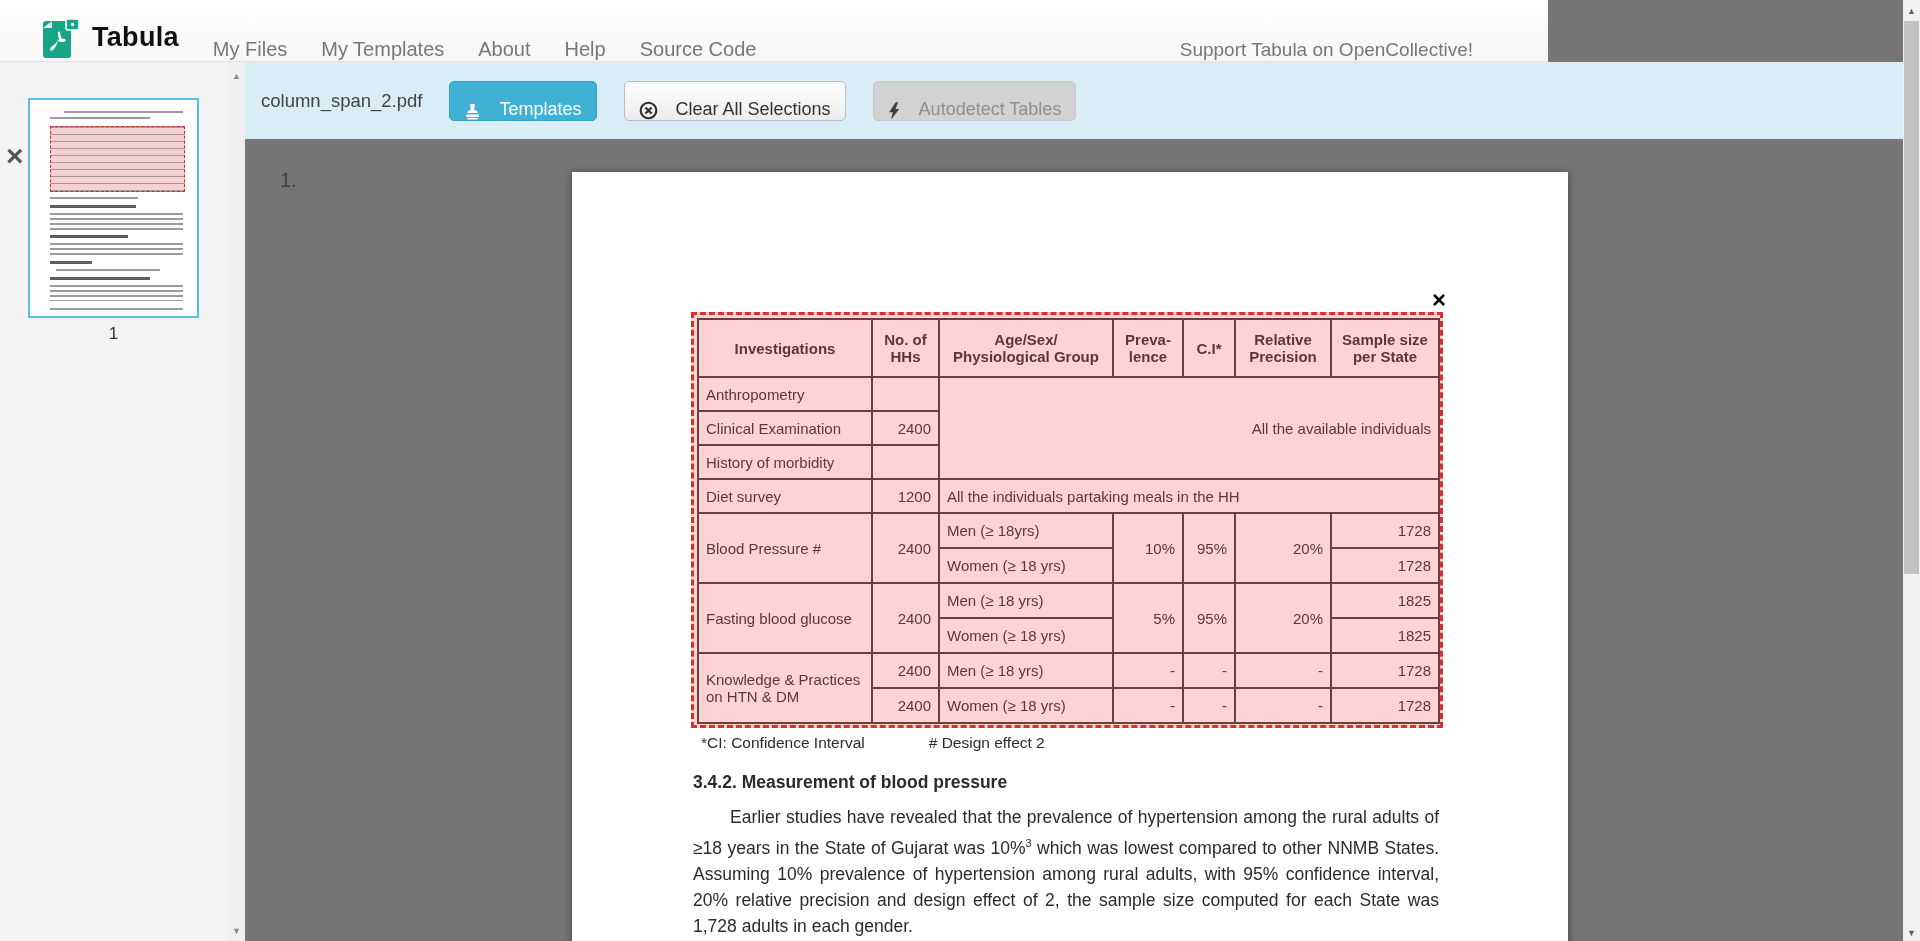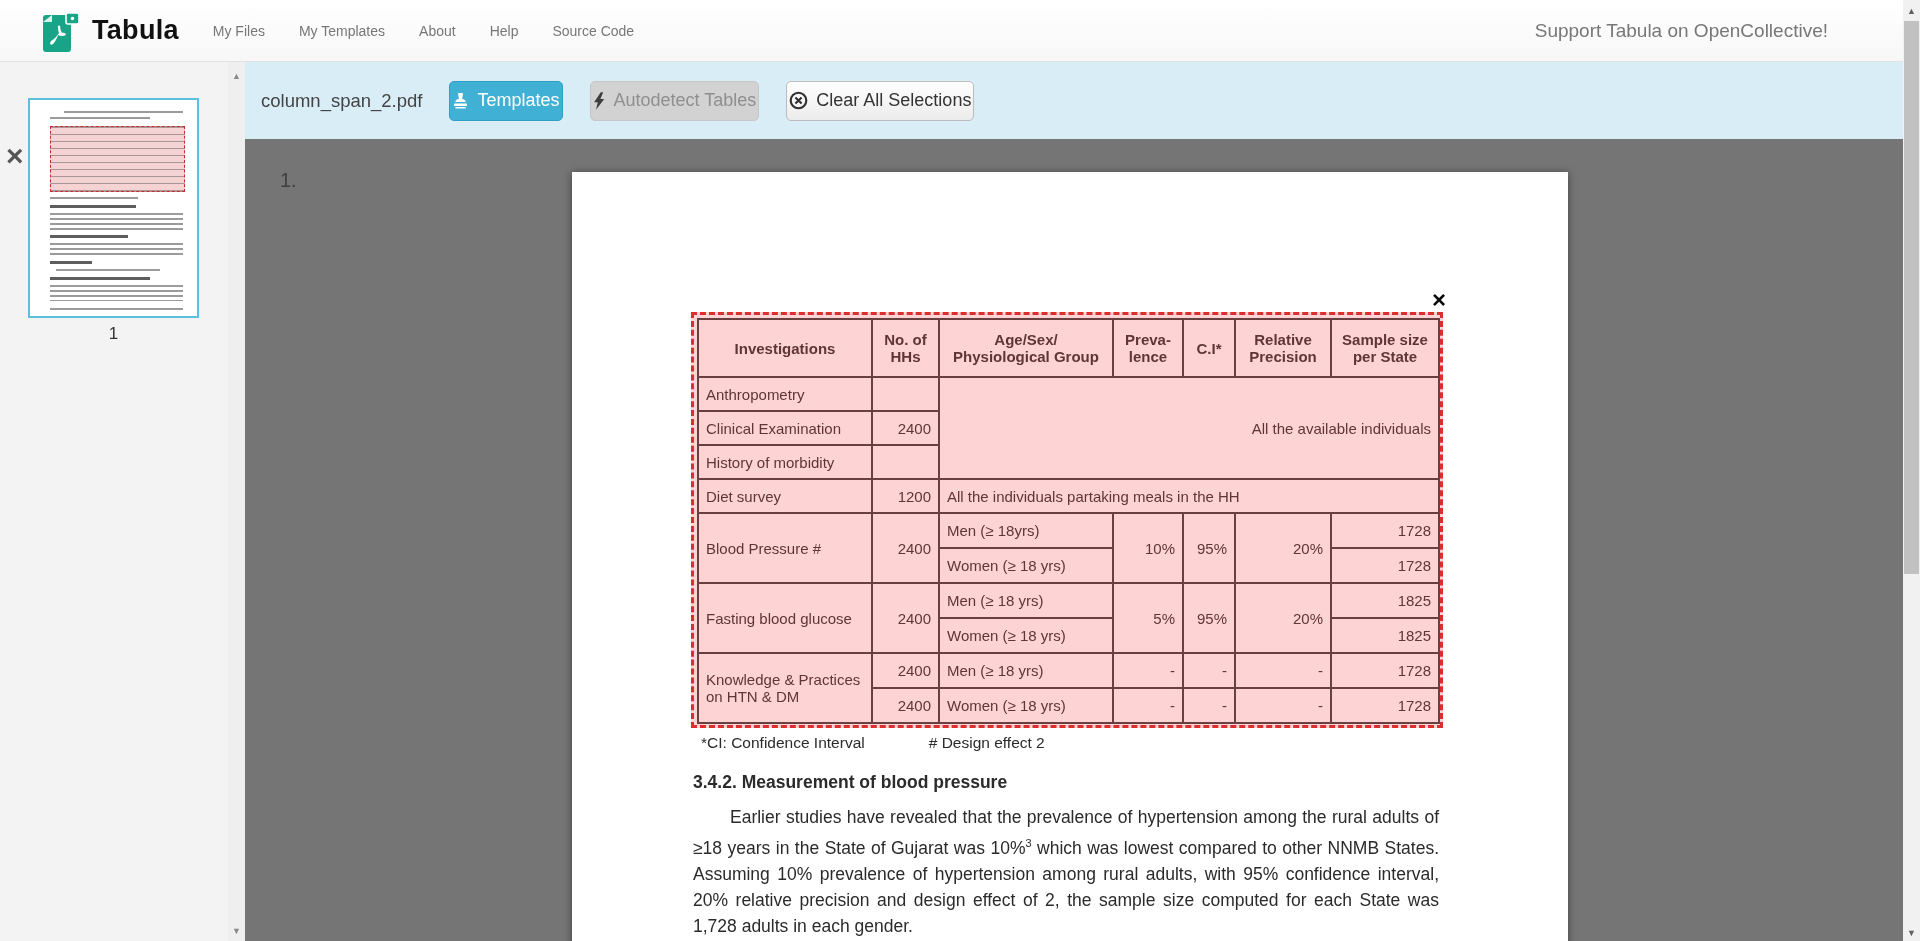--- a/index.html
+++ b/index.html
@@ -1,33 +1,33 @@
 <!DOCTYPE html>
 <html><head>
 <meta charset="utf-8">
 <style>
   * { margin:0; padding:0; box-sizing:border-box; }
   html,body { width:1920px; height:941px; overflow:hidden; }
   body { font-family:"Liberation Sans", sans-serif; background:#757575; position:relative; }
 
   
-  .navbar { position:absolute; left:0; top:0; width:1903px; height:62px;
+  .navbar { position:absolute; left:0; top:0; width:1548px; height:62px;
             background:linear-gradient(#ffffff,#f7f7f7); border-bottom:1px solid #e2e2e2;
-            display:flex; align-items:center; padding:0 75px 0 40px; z-index:5; }
+            display:flex; align-items:flex-end; padding:0 75px 0 40px; z-index:5; }
   .brand { display:flex; align-items:center; gap:10px; cursor:pointer; }
   .brand-name { font-size:27px; font-weight:bold; color:#111; letter-spacing:.3px; }
   .nav-items { display:flex; align-items:center; gap:34px; margin-left:34px; }
-  .nav-item { font-size:14px; color:#777; cursor:pointer; }
+  .nav-item { font-size:20px; color:#777; cursor:pointer; }
   .nav-right { margin-left:auto; font-size:19px; color:#777; cursor:pointer; }
 
   
   .toolbar { position:absolute; left:245px; top:62px; width:1658px; height:77px;
              background:#d9edf7; display:flex; align-items:center; padding-left:16px; gap:27px; z-index:4; }
   .filename { font-size:18.5px; color:#444; }
-  .btn { height:40px; display:inline-flex; align-items:center; gap:8px; padding:0 2px;
+  .btn { height:40px; display:inline-flex; align-items:flex-end; gap:18px; padding:0 14px;
          border-radius:5px; font-size:18px; cursor:pointer; white-space:nowrap; }
   .btn-templates { background:#41b0d5; border:1px solid #2f9fc4; color:#fff; }
   .btn-clear { background:linear-gradient(#ffffff,#ececec); border:1px solid #bcbcbc; color:#333; }
   .btn-autodetect { background:#d2d2d2; border:1px solid #c6c6c6; color:#8f8f8f; cursor:default; }
   .btn-export { background:#5cb85c; border:1px solid #4a9d4a; color:#fff; margin-left:auto; margin-right:52px; }
   .icon { display:inline-flex; align-items:center; }
 
   
   .sidebar { position:absolute; left:0; top:62px; width:245px; height:879px; background:#f3f3f3; z-index:3; }
   .thumb-close { position:absolute; left:6px; top:82px; font-size:30px; font-weight:bold; color:#555;
@@ -112,37 +112,37 @@
     <span class="icon">
       <svg width="17" height="16" viewBox="0 0 16 16" fill="#fff">
         <path d="M6.4 0h3.2c.5 0 .9.5.8 1L9.6 6c1.9.4 3.4 1.1 3.4 2.1V9H3v-.9C3 7.1 4.5 6.4 6.4 6L5.6 1c-.1-.5.3-1 .8-1z"></path>
         <rect x="1.5" y="10.5" width="13" height="2.4" rx=".6"></rect>
         <rect x="2.8" y="14" width="10.4" height="1.4" rx=".4"></rect>
       </svg>
     </span>
     <span>Templates</span>
   </span>
 
-  <span class="btn btn-autodetect">
-    <span class="icon">
-      <svg width="13" height="18" viewBox="0 0 12 16">
-        <path d="M7.2 0L1 9.2h3.4L2.8 16l7.6-9.8H6.8L9.4 0z" fill="#3d3d3d"></path>
-      </svg>
-    </span>
-    <span>Autodetect Tables</span>
-  </span>
-
   <span class="btn btn-clear">
     <span class="icon">
       <svg width="19" height="19" viewBox="0 0 19 19">
         <circle cx="9.5" cy="9.5" r="7.8" fill="none" stroke="#2f2f2f" stroke-width="2.1"></circle>
         <path d="M6.4 6.4l6.2 6.2M12.6 6.4l-6.2 6.2" stroke="#2f2f2f" stroke-width="2.1"></path>
       </svg>
     </span>
     <span>Clear All Selections</span>
+  </span>
+
+  <span class="btn btn-autodetect">
+    <span class="icon">
+      <svg width="13" height="18" viewBox="0 0 12 16">
+        <path d="M7.2 0L1 9.2h3.4L2.8 16l7.6-9.8H6.8L9.4 0z" fill="#3d3d3d"></path>
+      </svg>
+    </span>
+    <span>Autodetect Tables</span>
   </span>
 
 </div>
 
 <div class="sidebar">
   <span class="thumb-close">×</span>
 
   <div class="page-thumb">
     <div>
       <div class="tl" style="left:34px; top:11px; width:119px; height:4px;"></div>

